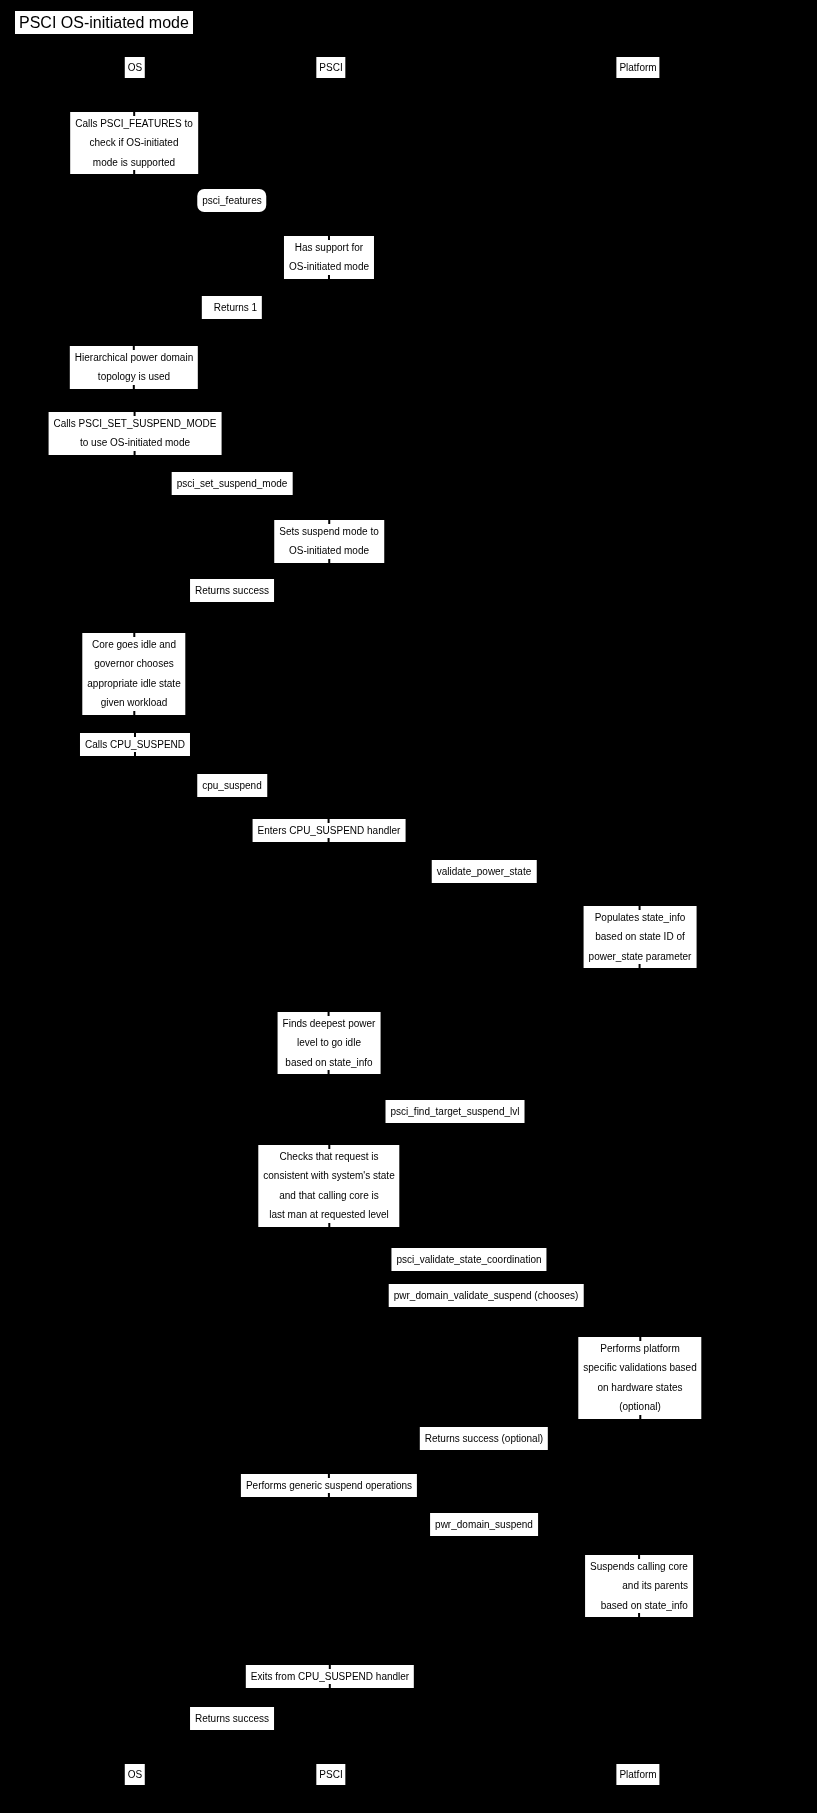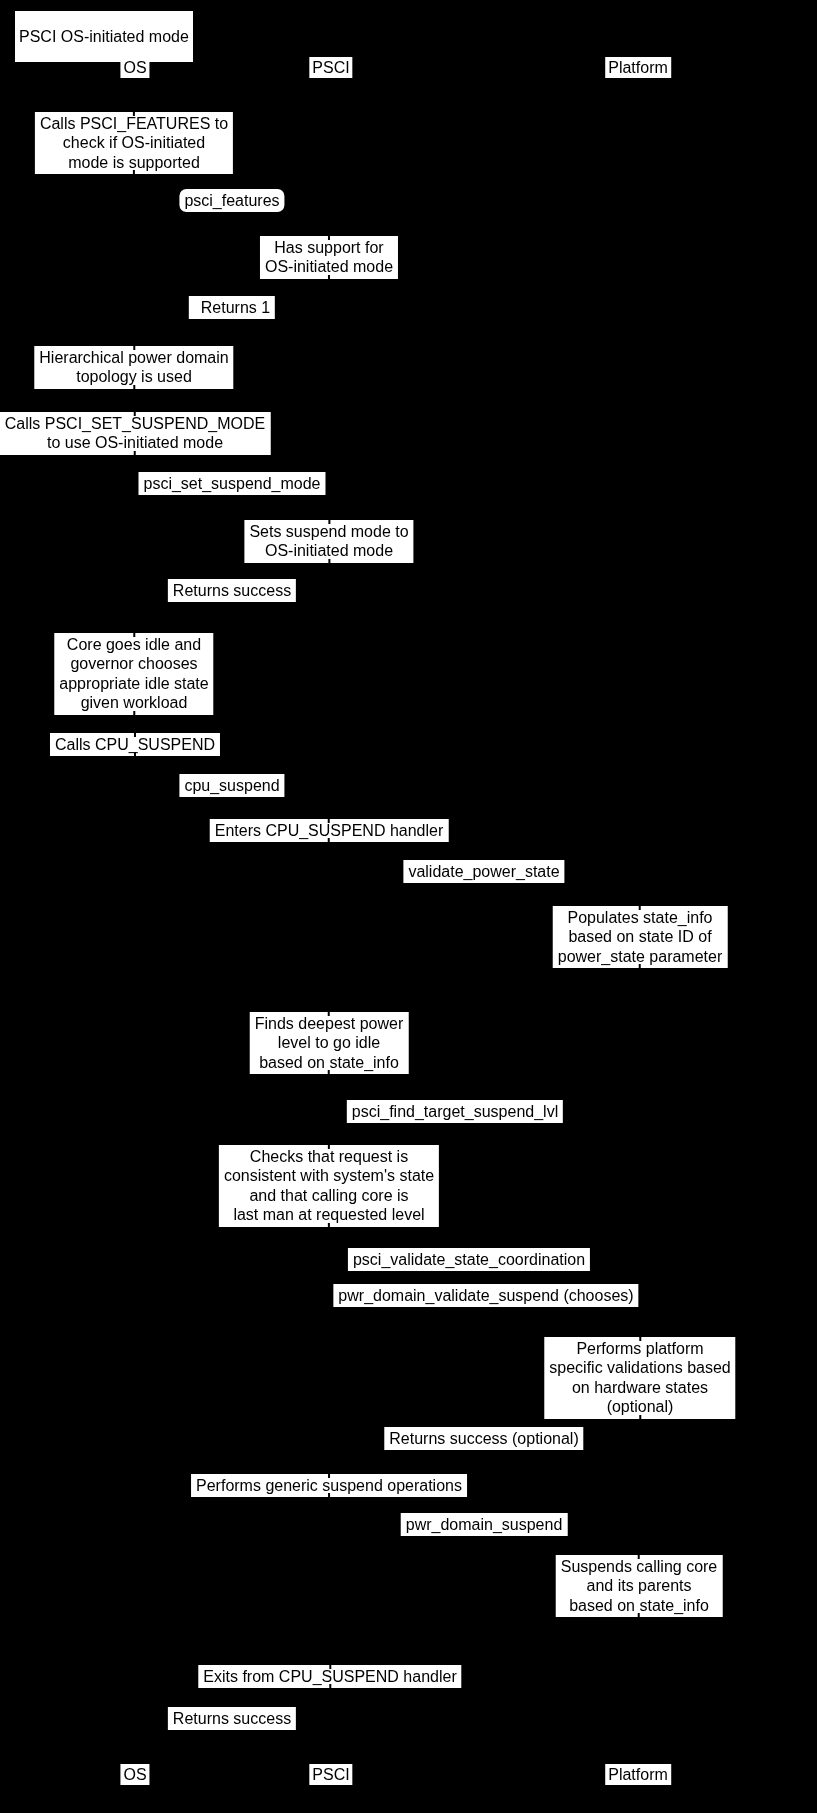--- a/index.html
+++ b/index.html
@@ -8,32 +8,32 @@
     width: 817px;
     height: 1813px;
     background: #000000;
     overflow: hidden;
     font-family: "Liberation Sans", "DejaVu Sans", sans-serif;
   }
   .box {
     position: absolute;
     background: #ffffff;
     color: #000000;
-    font-size: 16px;
+    font-size: 10px;
     line-height: 19.4px;
     text-align: center;
     white-space: pre;
     padding: 2px 5px;
     transform: translateX(-50%);
   }
   .title {
     transform: none;
     text-align: left;
     font-size: 16px;
-    padding: 16px 4px;
+    padding: 2px 4px;
   }
   .participant {
     padding: 1px 3px;
   }
   
   .note::before, .note::after {
     content: "";
     position: absolute;
     left: 50%;
     margin-left: -1px;
@@ -115,21 +115,21 @@
 specific validations based
 on hardware states
 (optional)</div>
 
   <div class="box" style="left:484px; top:1427px;">Returns success (optional)</div>
 
   <div class="box note" style="left:329px; top:1474px;">Performs generic suspend operations</div>
 
   <div class="box" style="left:484px; top:1513px;">pwr_domain_suspend</div>
 
-  <div class="box note" style="left:639px; top:1555px;">Suspends calling core
+  <div class="box note" style="left:639px; top:1555px;text-align:right;">Suspends calling core
 and its parents
 based on state_info</div>
 
   <div class="box note" style="left:330px; top:1665px;">Exits from CPU_SUSPEND handler</div>
 
   <div class="box" style="left:232px; top:1707px;">Returns success</div>
 
   <div class="box participant" style="left:135px; top:1764px;">OS</div>
   <div class="box participant" style="left:331px; top:1764px;">PSCI</div>
   <div class="box participant" style="left:638px; top:1764px;">Platform</div>

